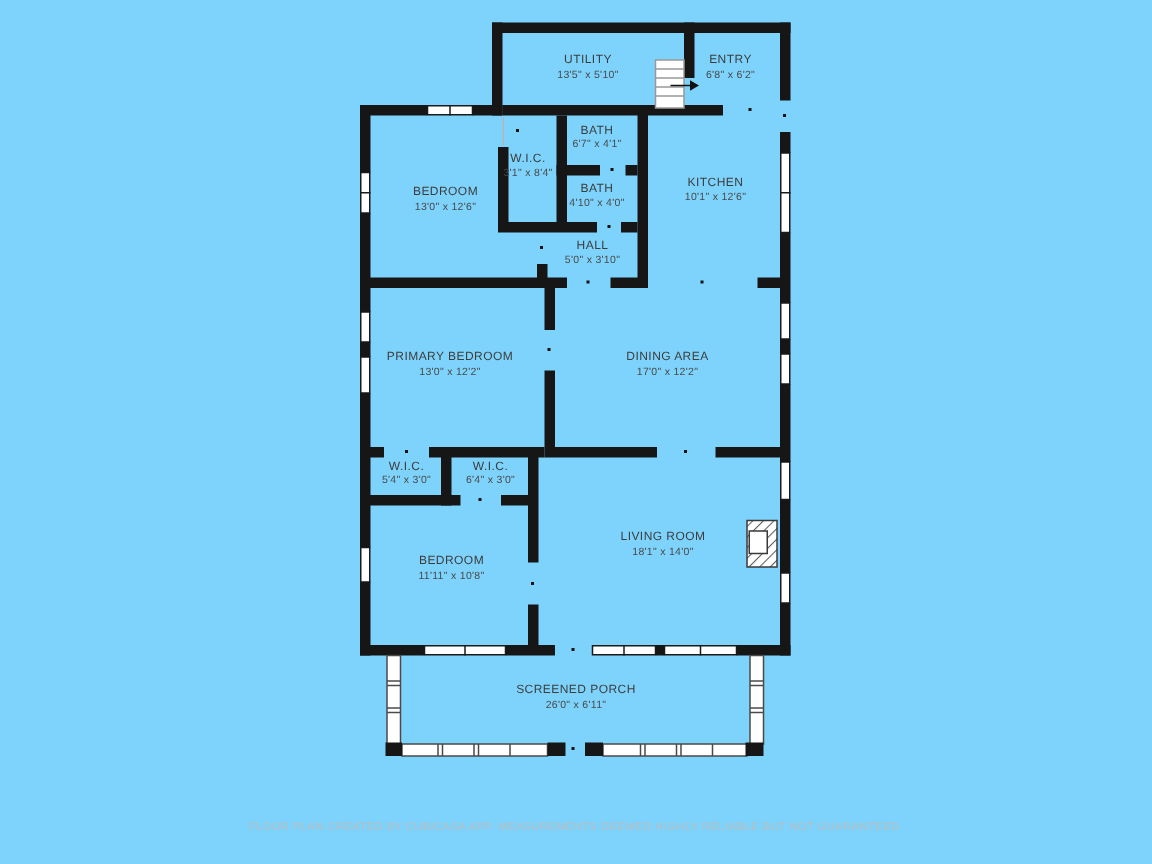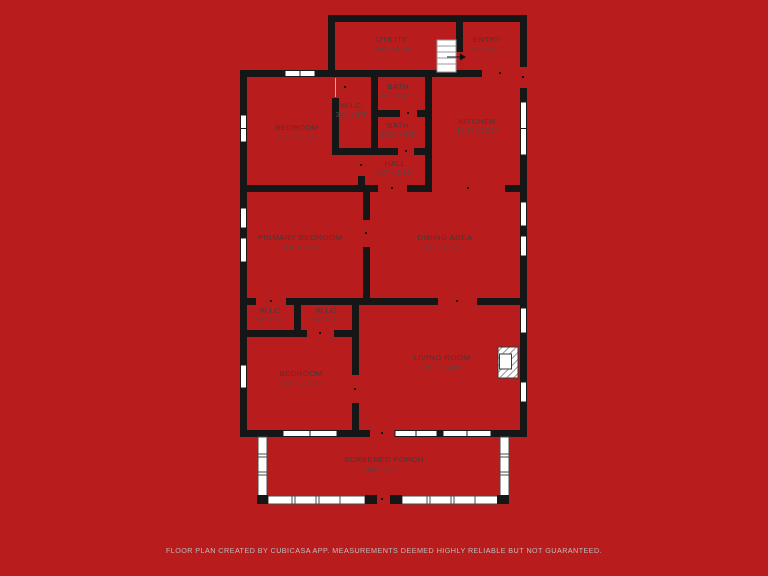--- a/index.html
+++ b/index.html
@@ -1,16 +1,16 @@
 <!DOCTYPE html>
 <html><head>
 <meta charset="utf-8">
 <style>
   html,body{margin:0;padding:0;background:#ffffff;}
-  .stage{position:relative;width:768px;height:576px;background:#b91c1c;overflow:hidden;
+  .stage{position:relative;width:768px;height:576px;background:#7dd3fc;overflow:hidden;
          font-family:"Liberation Sans", sans-serif;}
   svg{position:absolute;left:0;top:0;}
   .room-name{font-size:8px;fill:#3d3d3d;letter-spacing:.3px;}
   .room-dims{font-size:7px;fill:#4a4a4a;letter-spacing:.2px;}
   .footer-text{font-size:7.2px;fill:#bcbcbc;letter-spacing:.45px;}
   text{text-anchor:middle;}
 </style>
 </head>
 <body>
 

